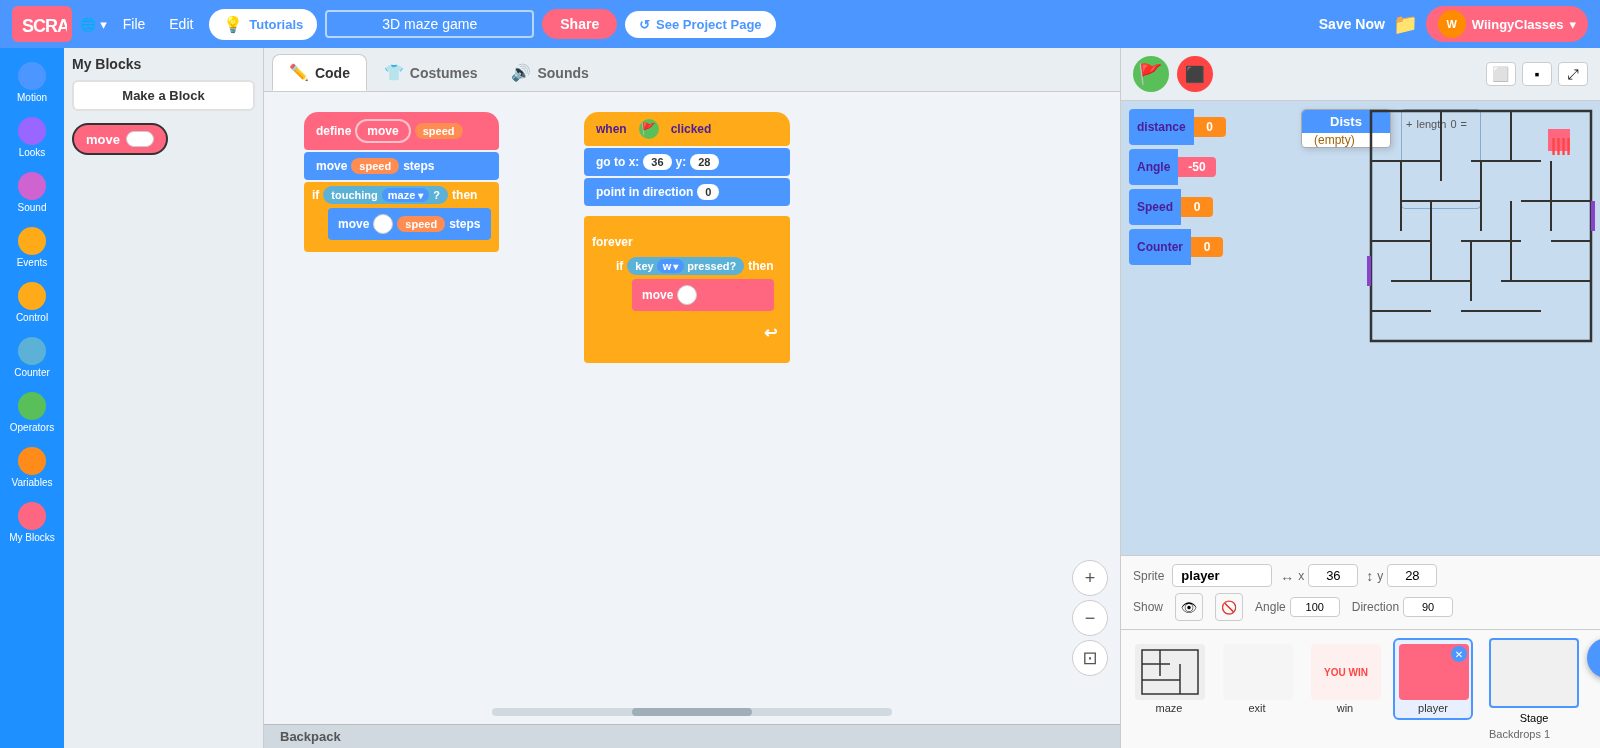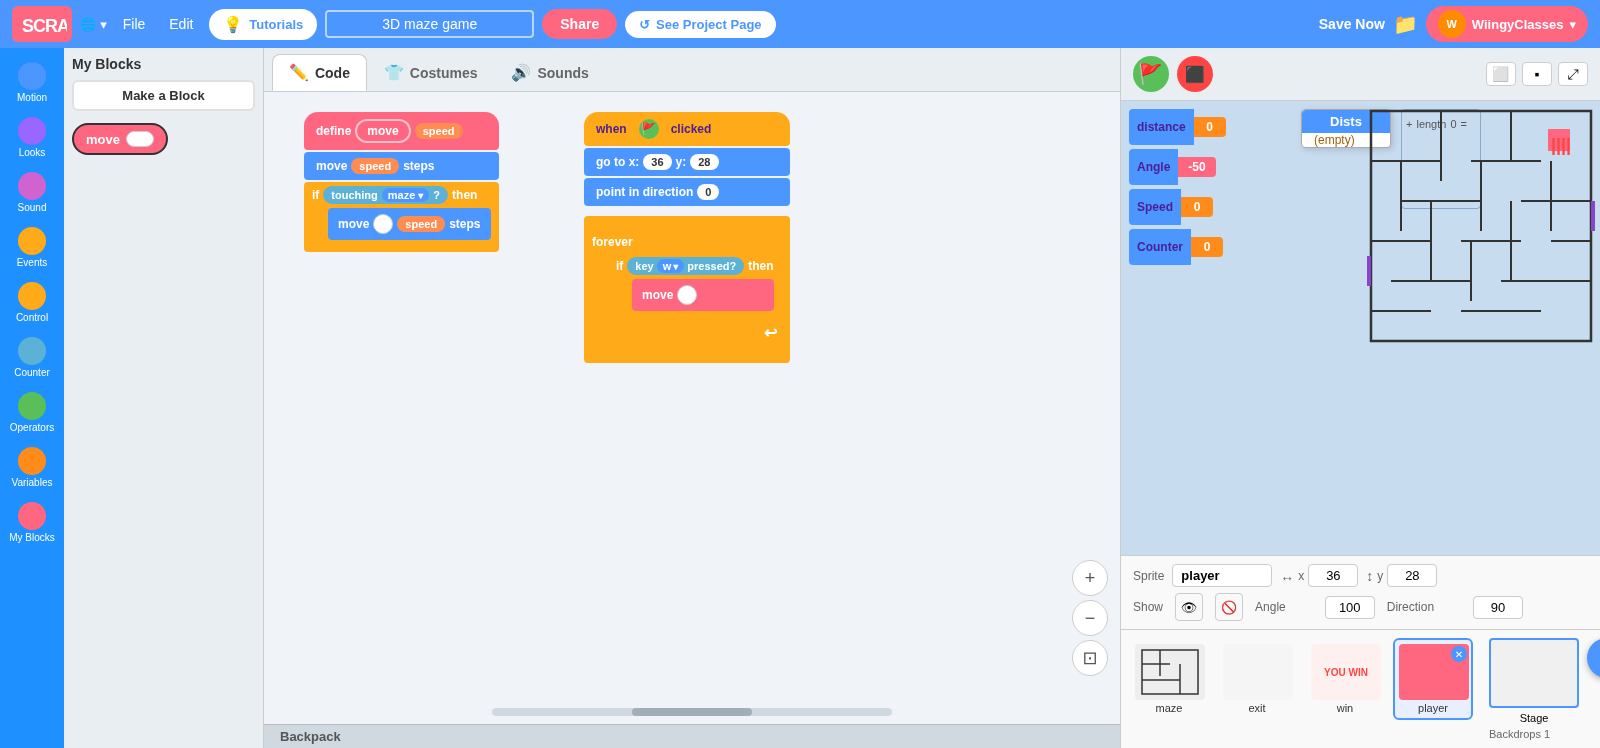--- a/index.html
+++ b/index.html
@@ -201,21 +201,21 @@
       font-size: 13px; width: 50px; text-align: center;
     }
     .show-row { display: flex; align-items: center; gap: 12px; }
     .show-icon {
       width: 28px; height: 28px; border: 1px solid #ccc; border-radius: 4px;
       display: flex; align-items: center; justify-content: center; cursor: pointer;
     }
     .size-group, .dir-group { display: flex; align-items: center; gap: 4px; }
     .num-val {
       border: 1px solid #ccc; border-radius: 4px; padding: 3px 8px;
-      font-size: 13px; width: 50px; text-align: center; margin-left: 35px;
+      font-size: 11px; width: 50px; text-align: center;
     }
 
     
     .sprite-list {
       display: flex; gap: 8px; padding: 8px; border-top: 1px solid #ccc;
       background: #F9F9F9; align-items: flex-start;
     }
     .sprite-thumb {
       width: 80px; text-align: center; cursor: pointer; border-radius: 6px;
       padding: 4px; border: 2px solid transparent;

